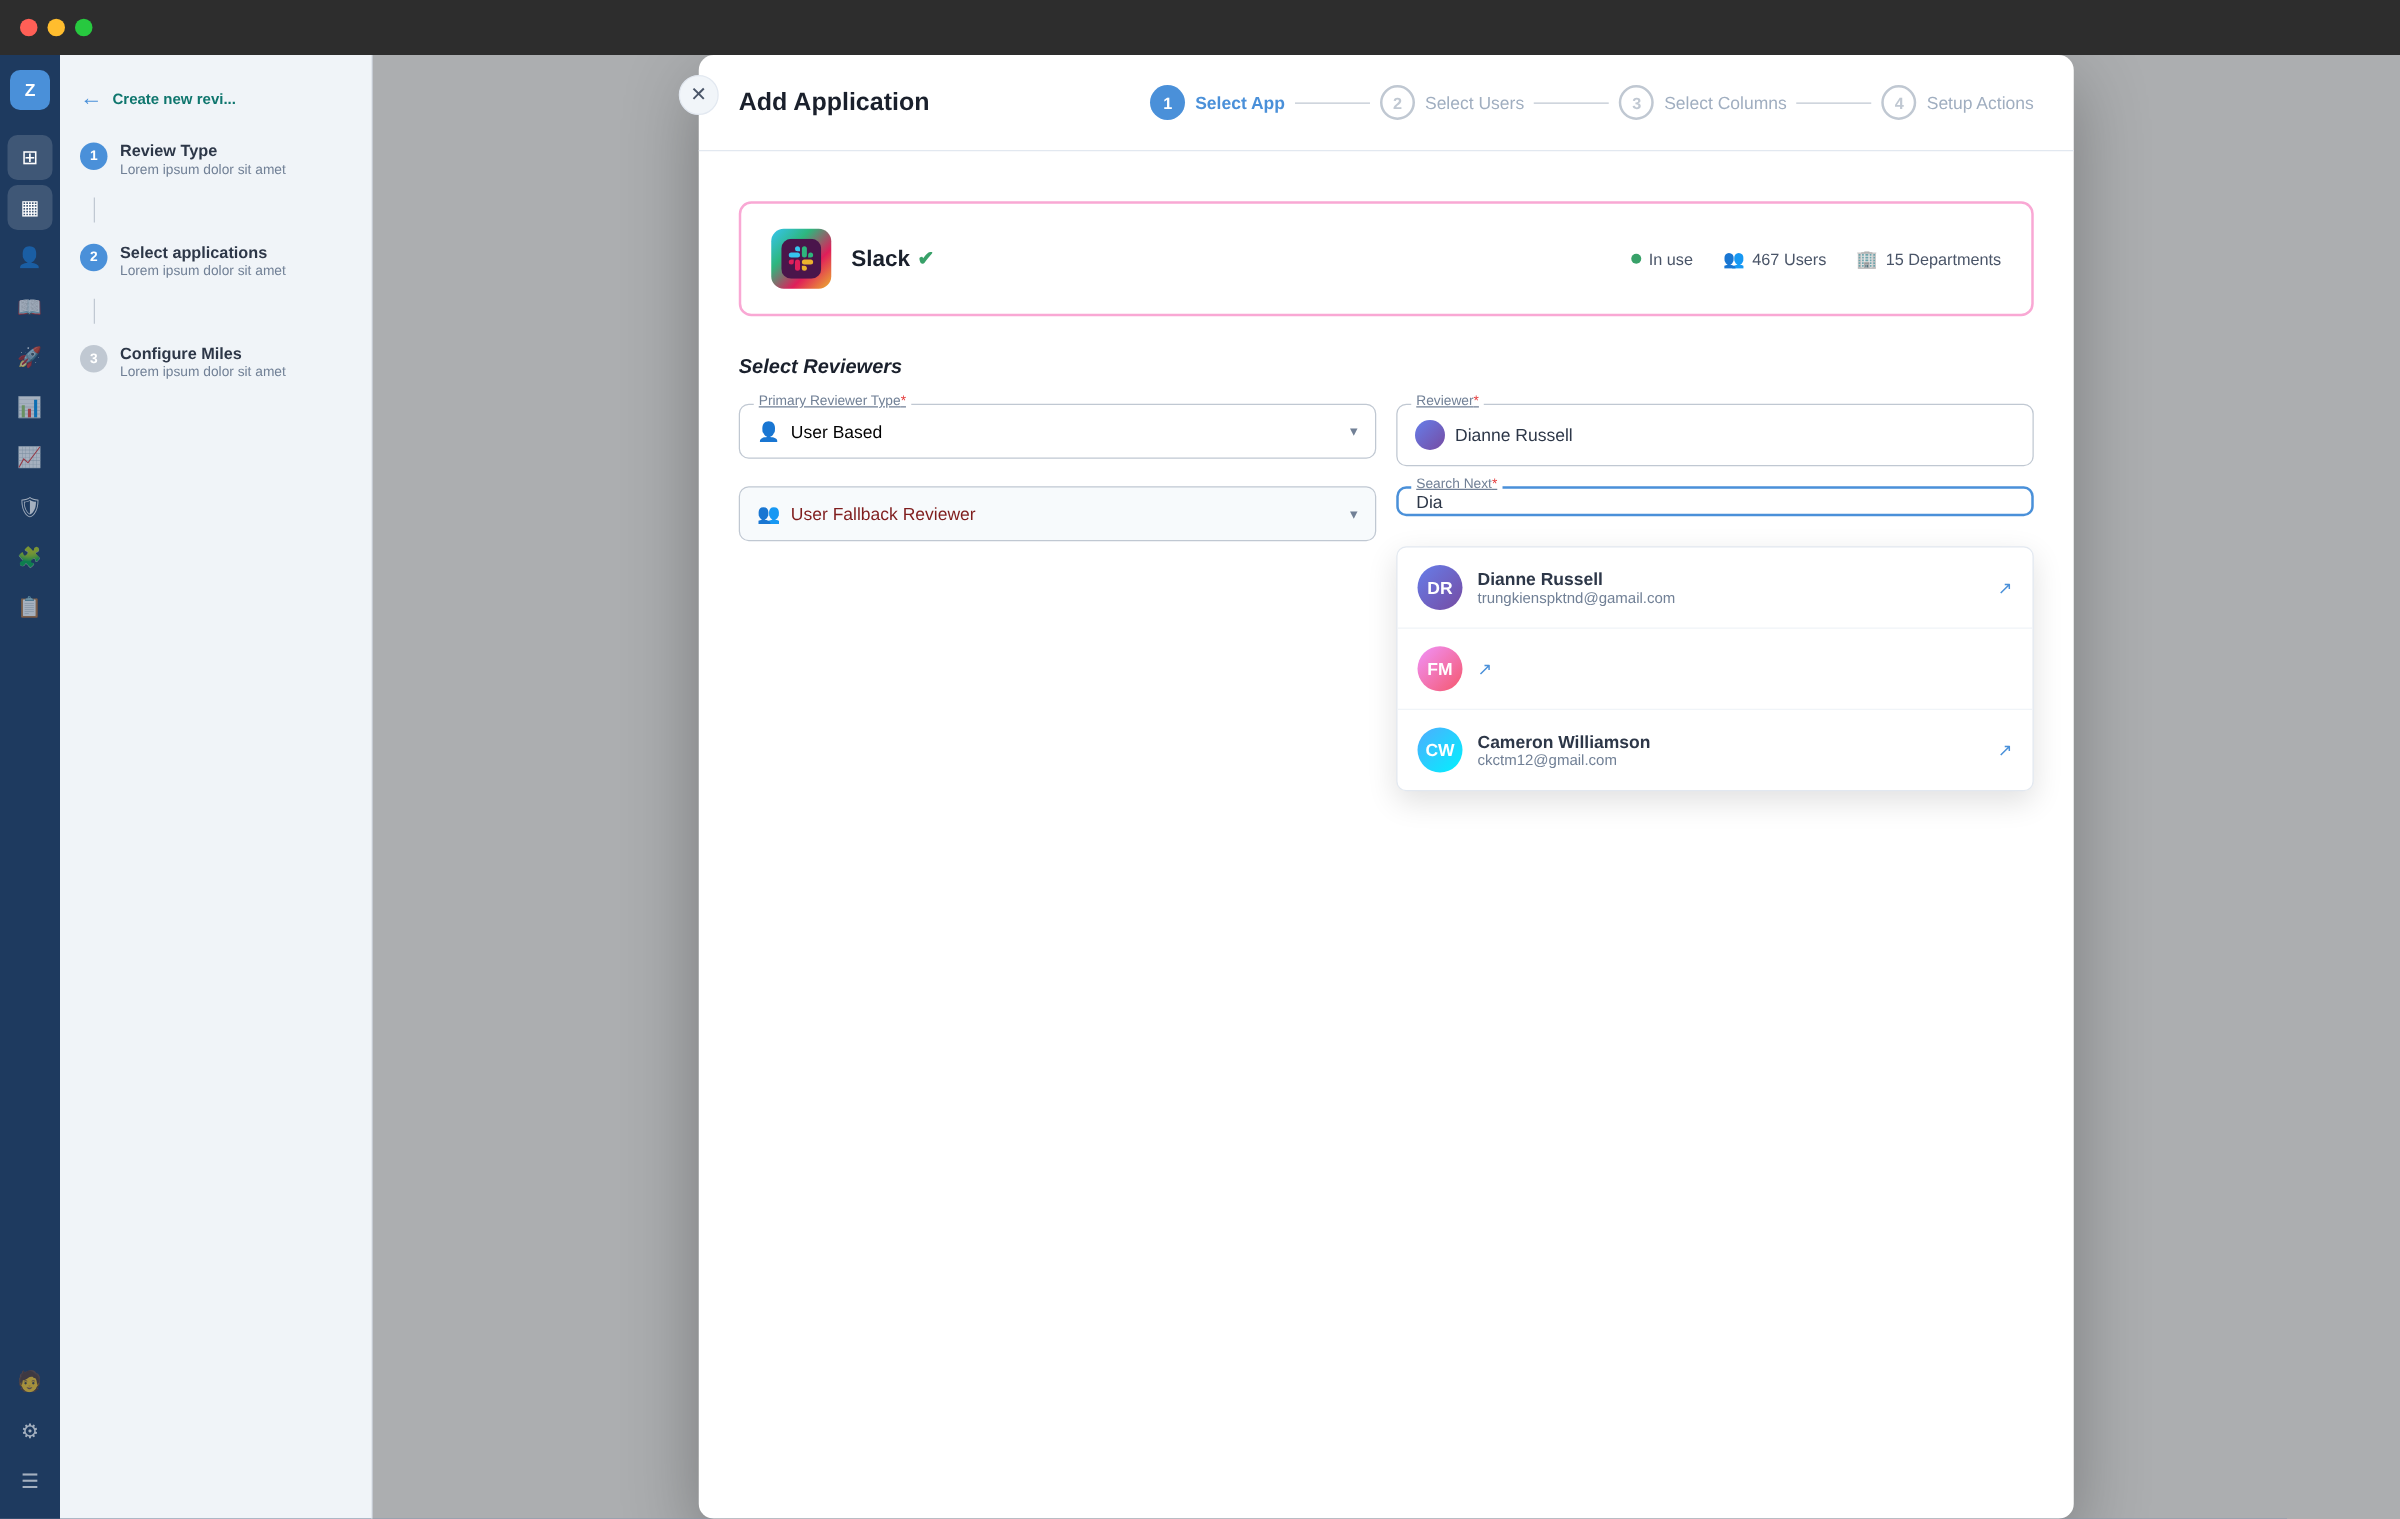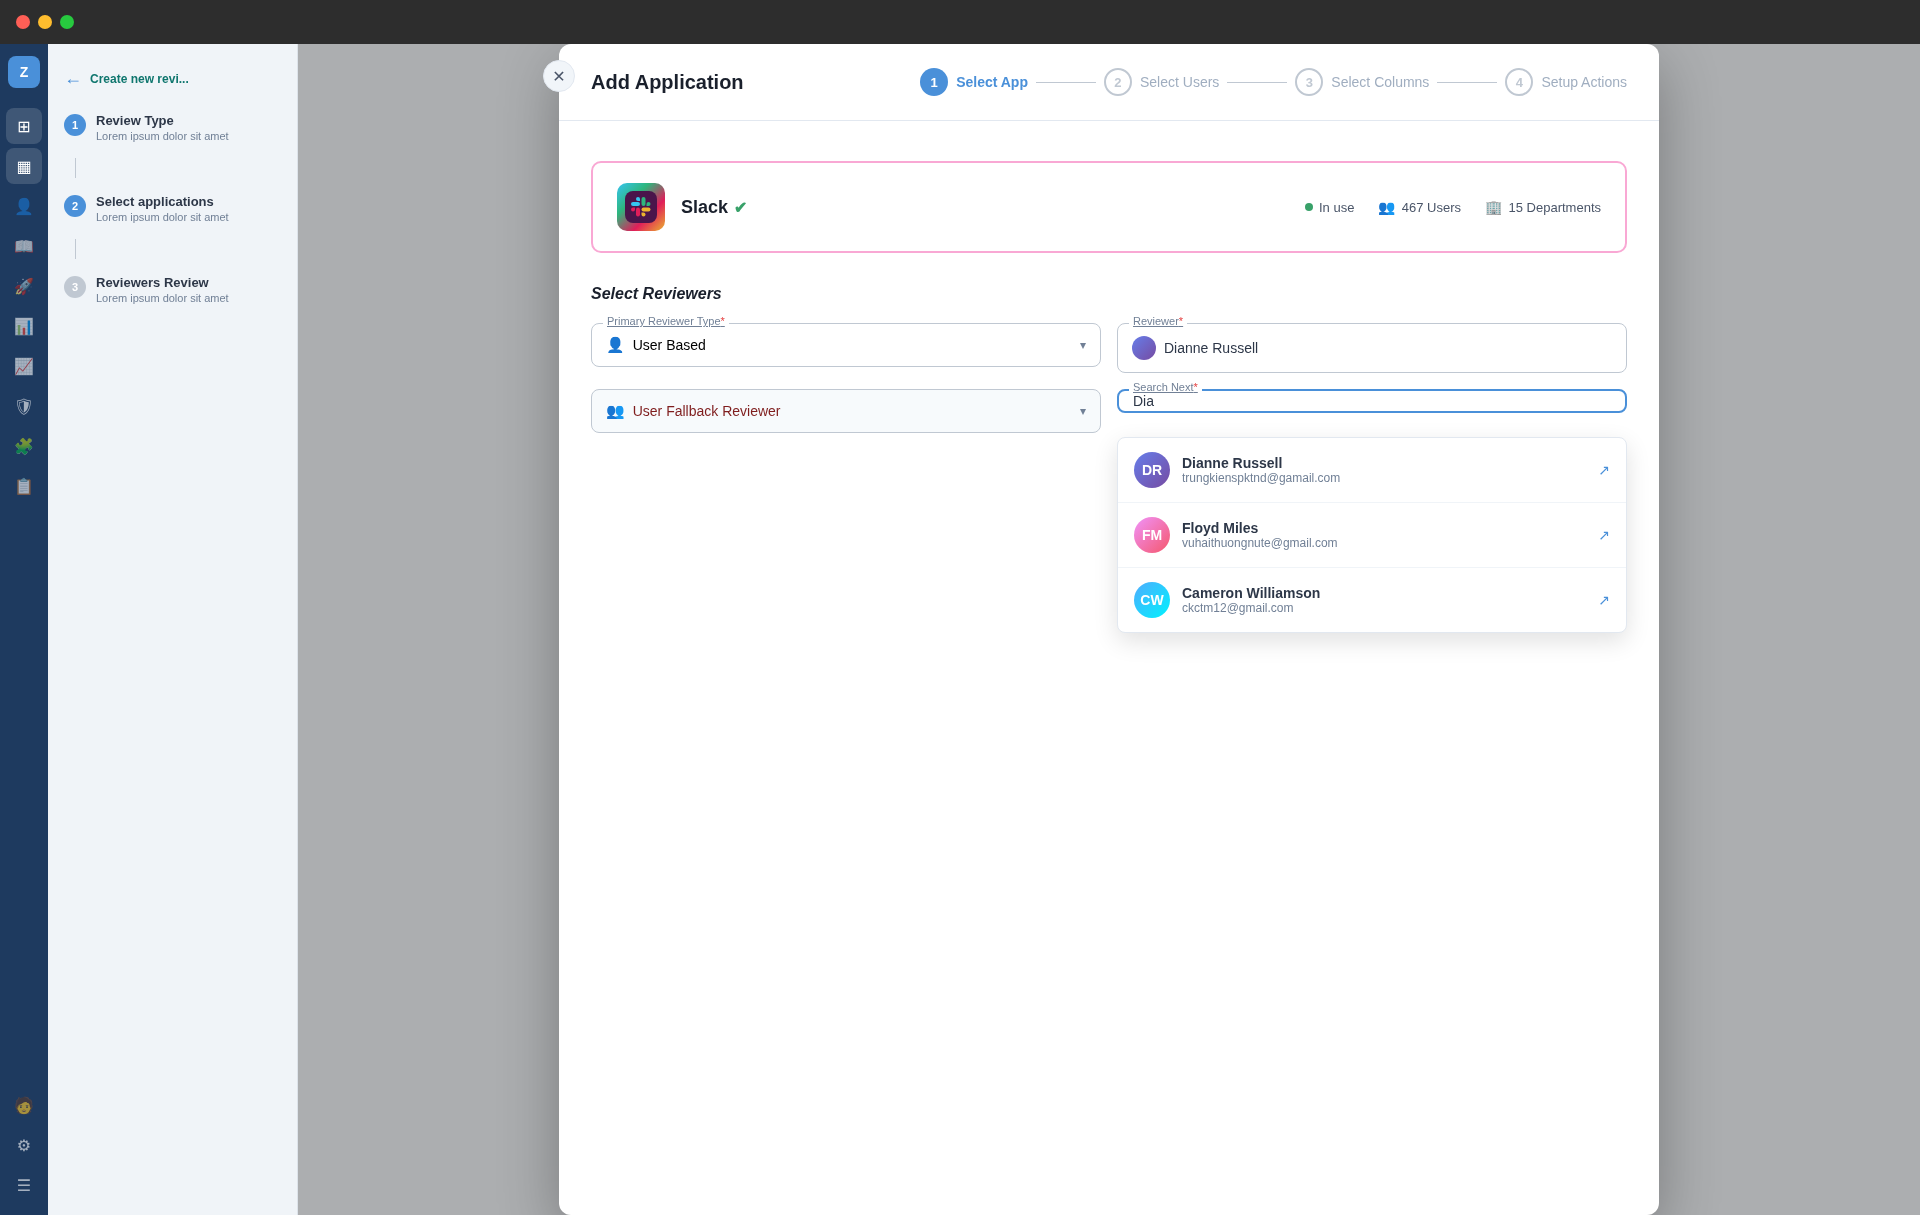--- a/index.html
+++ b/index.html
@@ -357,21 +357,21 @@
         <div class="step-content">
           <div class="step-label">Select applications</div>
           <div class="step-desc">Lorem ipsum dolor sit amet</div>
         </div>
       </div>
       <div class="step-divider"></div>
 
       <div class="sidebar-step">
         <div class="step-number inactive">3</div>
         <div class="step-content">
-          <div class="step-label">Reviewers Review</div>
+          <div class="step-label">Configure Miles</div>
           <div class="step-desc">Lorem ipsum dolor sit amet</div>
         </div>
       </div>
     </div>
   </div>
 
   <div class="main-content">
     <div class="modal-overlay">
       <div class="modal">
 
@@ -491,24 +491,20 @@
                     <div class="user-name">Dianne Russell</div>
                     <div class="user-email">trungkienspktnd@gamail.com</div>
                   </div>
                   <span class="external-icon">↗</span>
                 </div>
 
                 <div class="dropdown-item">
                   <div class="user-avatar avatar-2">
                     <span>FM</span>
                   </div>
-                  <div class="user-info">
-                    <div class="user-name">Floyd Miles</div>
-                    <div class="user-email">vuhaithuongnute@gmail.com</div>
-                  </div>
                   <span class="external-icon">↗</span>
                 </div>
 
                 <div class="dropdown-item">
                   <div class="user-avatar avatar-3">
                     <span>CW</span>
                   </div>
                   <div class="user-info">
                     <div class="user-name">Cameron Williamson</div>
                     <div class="user-email">ckctm12@gmail.com</div>

